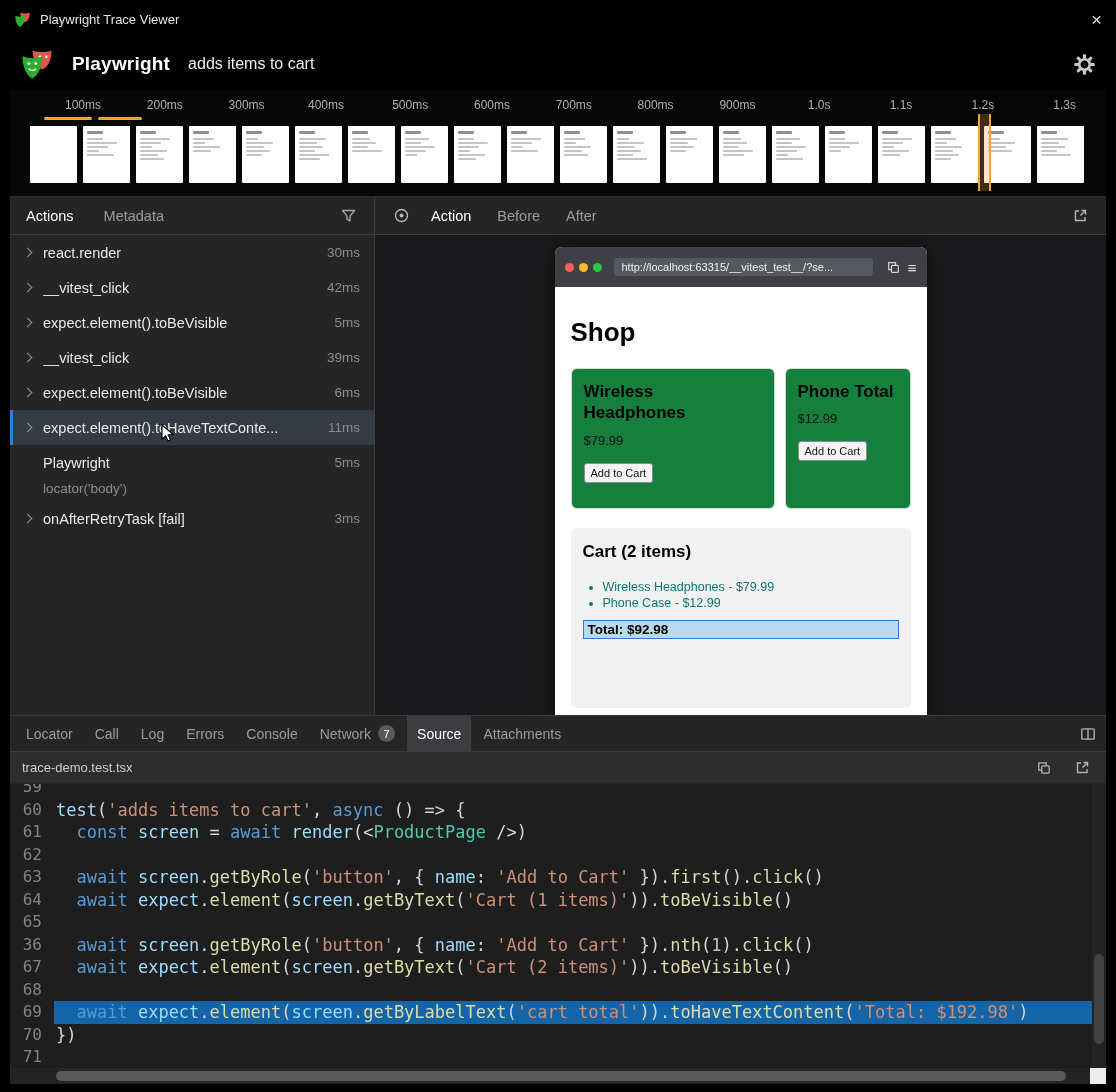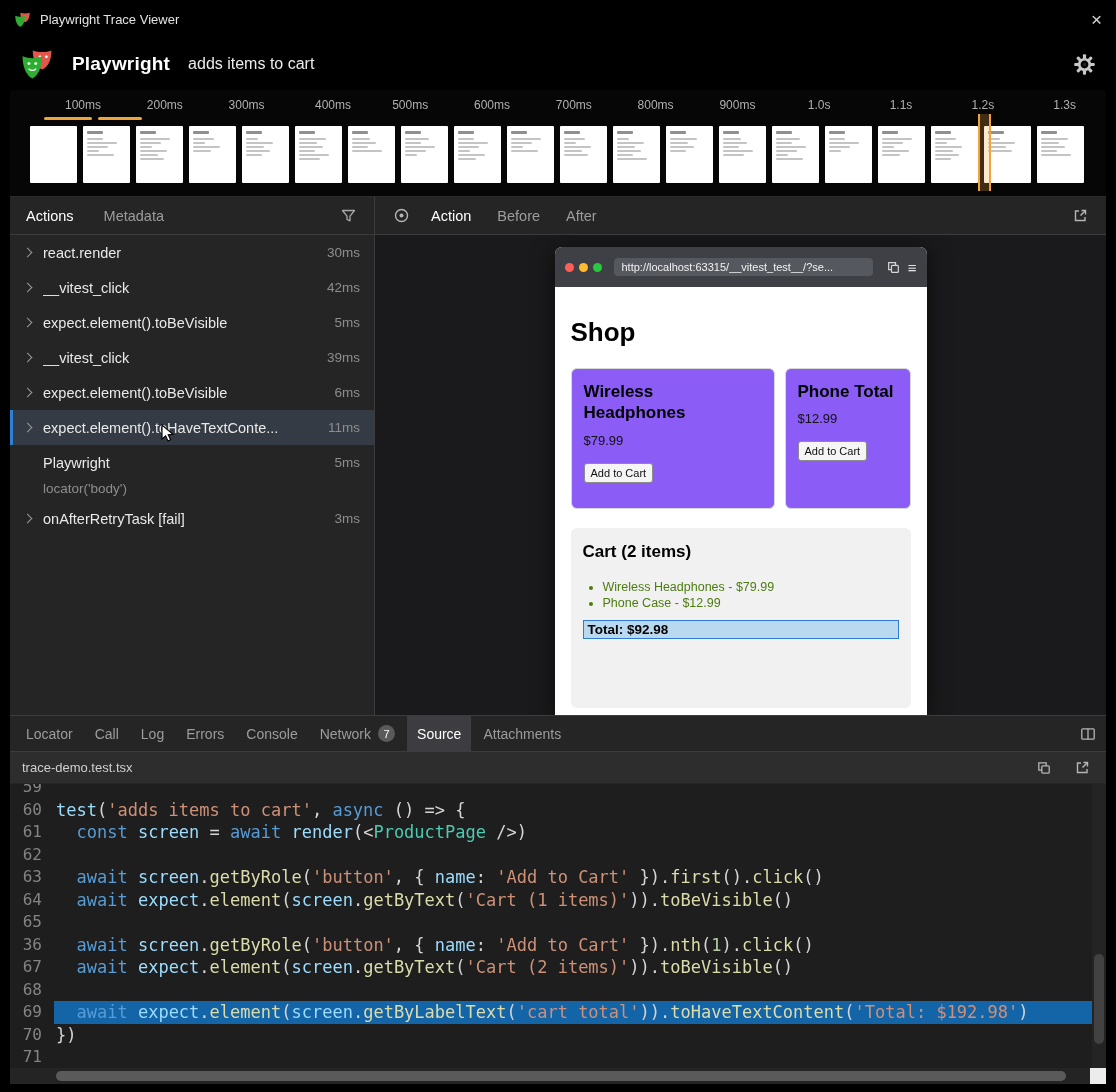--- a/index.html
+++ b/index.html
@@ -55,27 +55,27 @@
   .right-panel{flex:1;background:#1a1a1c;display:flex;flex-direction:column;min-width:0}
   .snapshot{flex:1;position:relative;overflow:hidden}
   .browser{position:absolute;left:50%;transform:translateX(-50%);top:12px;width:372px;height:470px;border-radius:7px 7px 0 0;background:#fff;box-shadow:0 2px 22px rgba(0,0,0,.6)}
   .chrome{height:40px;background:#3e4045;border-radius:7px 7px 0 0;display:flex;align-items:center;padding:0 10px;gap:5px}
   .dot{width:9px;height:9px;border-radius:50%;flex:none}
   .addr{flex:1;margin:0 7px;height:18px;background:#55585e;border-radius:4px;display:flex;align-items:center;padding:0 8px;font-size:11px;color:#f2f2f2;white-space:nowrap;overflow:hidden}
   .menu-glyph{color:#e2e2e2;font-size:15px}
   .page{height:440px;background:#fff;padding:30px 16px 0;color:#0c0c0c;overflow:hidden}
   .shop-heading{font-size:26px;font-weight:bold;color:#000;margin-bottom:20px}
   .product-grid{display:grid;grid-template-columns:204px 1fr;gap:10px;margin-bottom:19px}
-  .card{border:1px solid #d8d8d8;border-radius:6px;padding:12px;height:141px;background:#8b5cf6}
+  .card{border:1px solid #d8d8d8;border-radius:6px;padding:12px;height:141px;background:#15803d}
   .pname{font-size:17px;font-weight:bold;line-height:1.25;margin-bottom:9px;max-width:130px;color:#000}
   .price{font-size:13px;color:#111;margin-bottom:15px}
   .atc{font-family:inherit;font-size:11px;color:#111;background:#f5f5f5;border:1px solid #8d8d8d;border-radius:3px;padding:3px 6px}
   .cart-box{background:#f1f1f1;border-radius:6px;padding:14px 12px 12px;height:180px}
   .cart-heading{font-size:17px;font-weight:bold;margin-bottom:18px;color:#000}
-  .cart-items{margin:0 0 0 20px;font-size:12.5px;color:#4d7c0f;line-height:15px}
+  .cart-items{margin:0 0 0 20px;font-size:12.5px;color:#0f766e;line-height:15px}
   .cart-items li{margin-bottom:1px}
   .cart-total{margin-top:9px;font-size:13.5px;font-weight:bold;color:#000;background:var(--total-highlight-bg,#b9d9f0);border:1px solid var(--total-highlight-border,#2d7bd4);padding:1px 4px}
 
   
   .bottom{position:absolute;top:625px;left:0;right:0;bottom:0;display:flex;flex-direction:column;background:#1e1e1e;border-top:1px solid #3c3c3c}
   .bottom .tabbar{height:36px;font-size:14px;gap:10px;padding:0 6px}
   .bottom .tabs{gap:2px}
   .bottom .tab{padding:0 10px}
   .bottom .tab.selected{background:#3c3c41;color:#fff}
   .badge{min-width:17px;height:17px;border-radius:9px;background:var(--badge-bg,#5a5a5a);color:#fff;font-size:11px;display:flex;align-items:center;justify-content:center;padding:0 4px}
@@ -147,21 +147,21 @@
     </span>
   </div>
 
   <div class="content">
 
     <div class="timeline">
       <div>
           <span class="tl-label" style="left: 73px;">100ms</span>
           <span class="tl-label" style="left: 154.8px;">200ms</span>
           <span class="tl-label" style="left: 236.6px;">300ms</span>
-          <span class="tl-label" style="left: 323px;">400ms</span>
+          <span class="tl-label" style="left: 316px;">400ms</span>
           <span class="tl-label" style="left: 400.2px;">500ms</span>
           <span class="tl-label" style="left: 482px; text-align: right;">600ms</span>
           <span class="tl-label" style="left: 563.8px;">700ms</span>
           <span class="tl-label" style="left: 645.6px;">800ms</span>
           <span class="tl-label" style="left: 727.4px; text-align: right;">900ms</span>
           <span class="tl-label" style="left: 809.2px;">1.0s</span>
           <span class="tl-label" style="left: 891px;">1.1s</span>
           <span class="tl-label" style="left: 972.8px;">1.2s</span>
           <span class="tl-label" style="left: 1054.6px;">1.3s</span>
         </div>

